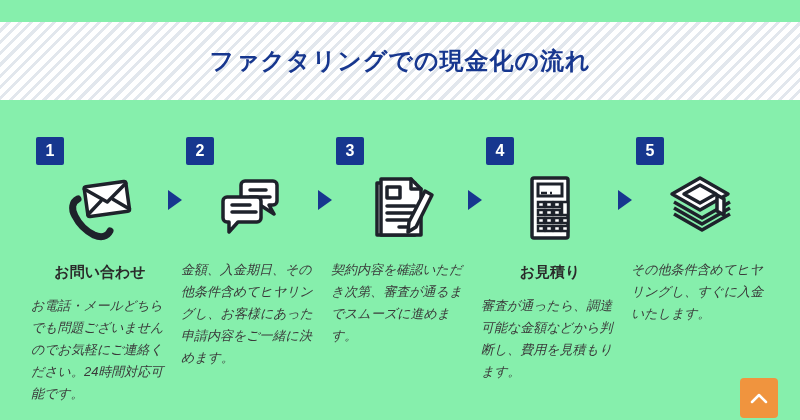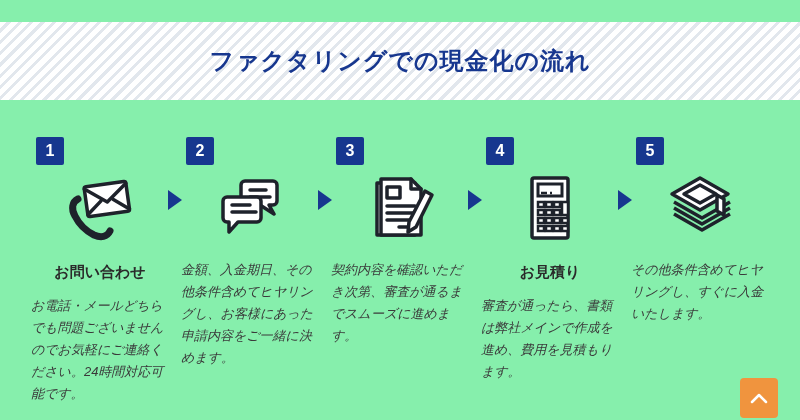--- a/index.html
+++ b/index.html
@@ -126,21 +126,21 @@
                 <rect x="49" y="47" width="6" height="5"></rect>
               <rect x="25" y="55" width="6" height="5"></rect>
                 <rect x="33" y="55" width="6" height="5"></rect>
                 <rect x="41" y="55" width="6" height="5"></rect>
                 <rect x="49" y="55" width="6" height="5"></rect>
             </g>
           </g>
         </svg>
       </div>
       <div class="step-title">お見積り</div>
-      <div class="step-desc">審査が通ったら、書類は弊社メインで作成を進め、費用を見積もります。</div>
+      <div class="step-desc">審査が通ったら、調達可能な金額などから判断し、費用を見積もります。</div>
     </div>
 
     <div class="step">
       <div class="badge">5</div>
       <div class="icon-wrap">
         <svg width="76" height="76" viewBox="0 0 76 76">
           <g fill="none" stroke="#1e222b" stroke-width="3.5" stroke-linejoin="round">
             <path d="M12 44 L40 60 L68 44"></path>
             <path d="M12 38 L40 54 L68 38"></path>
             <path d="M12 32 L40 48 L68 32"></path>

